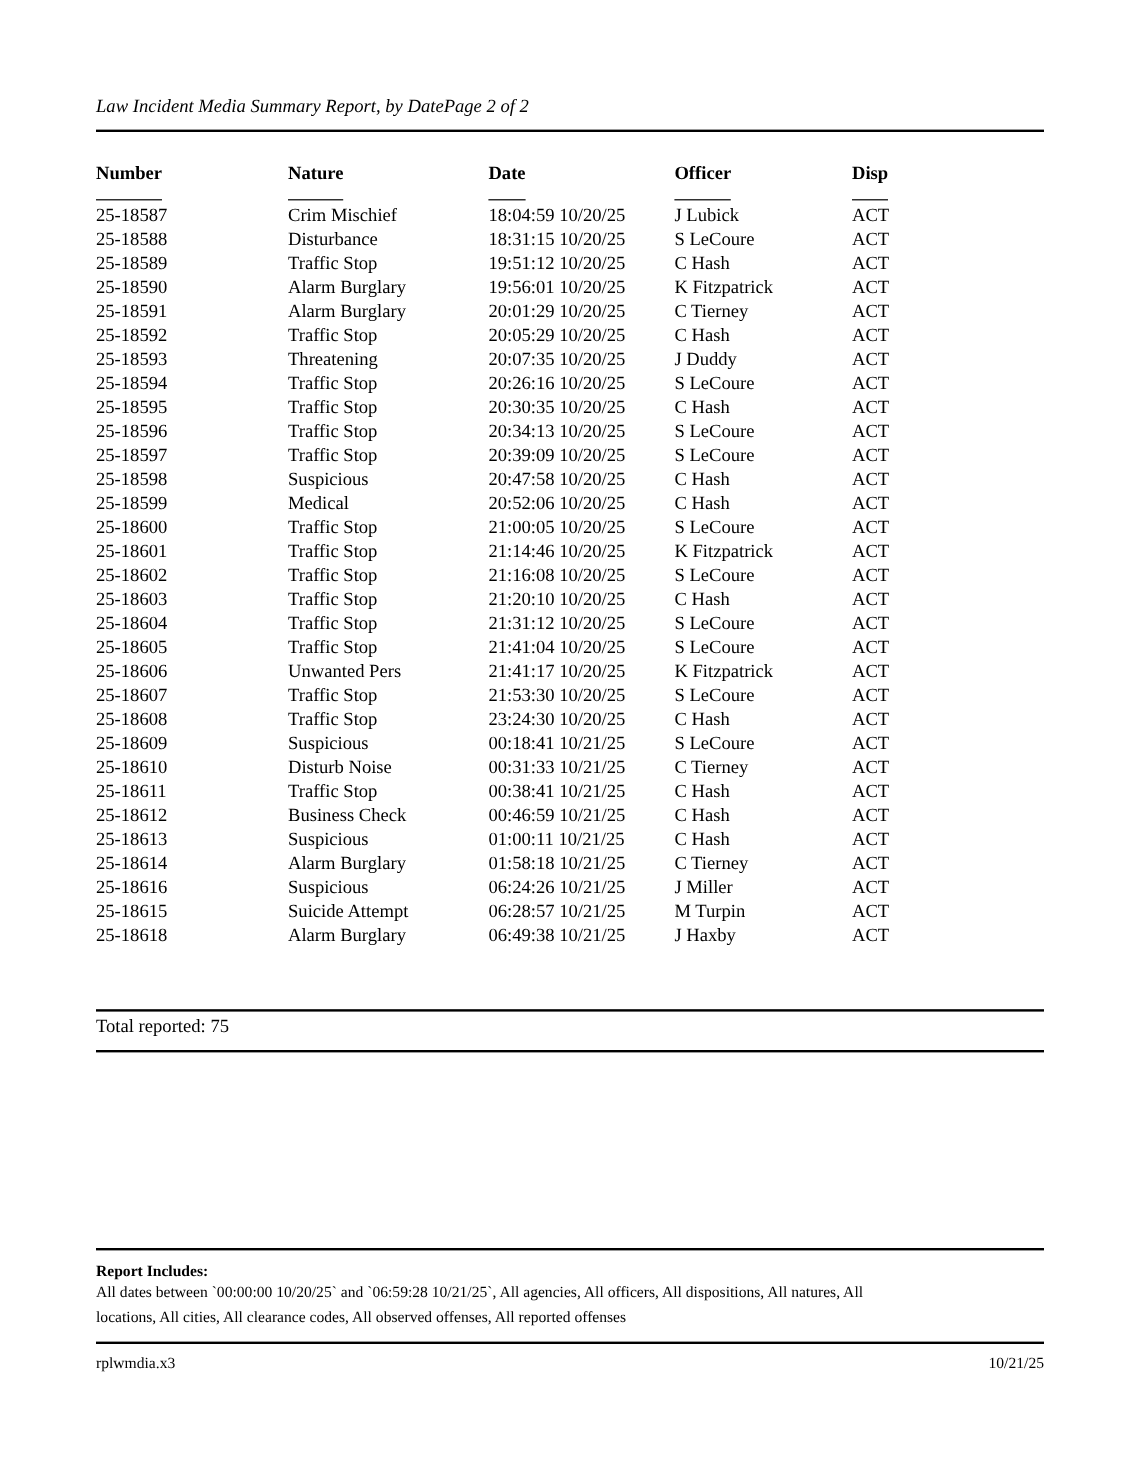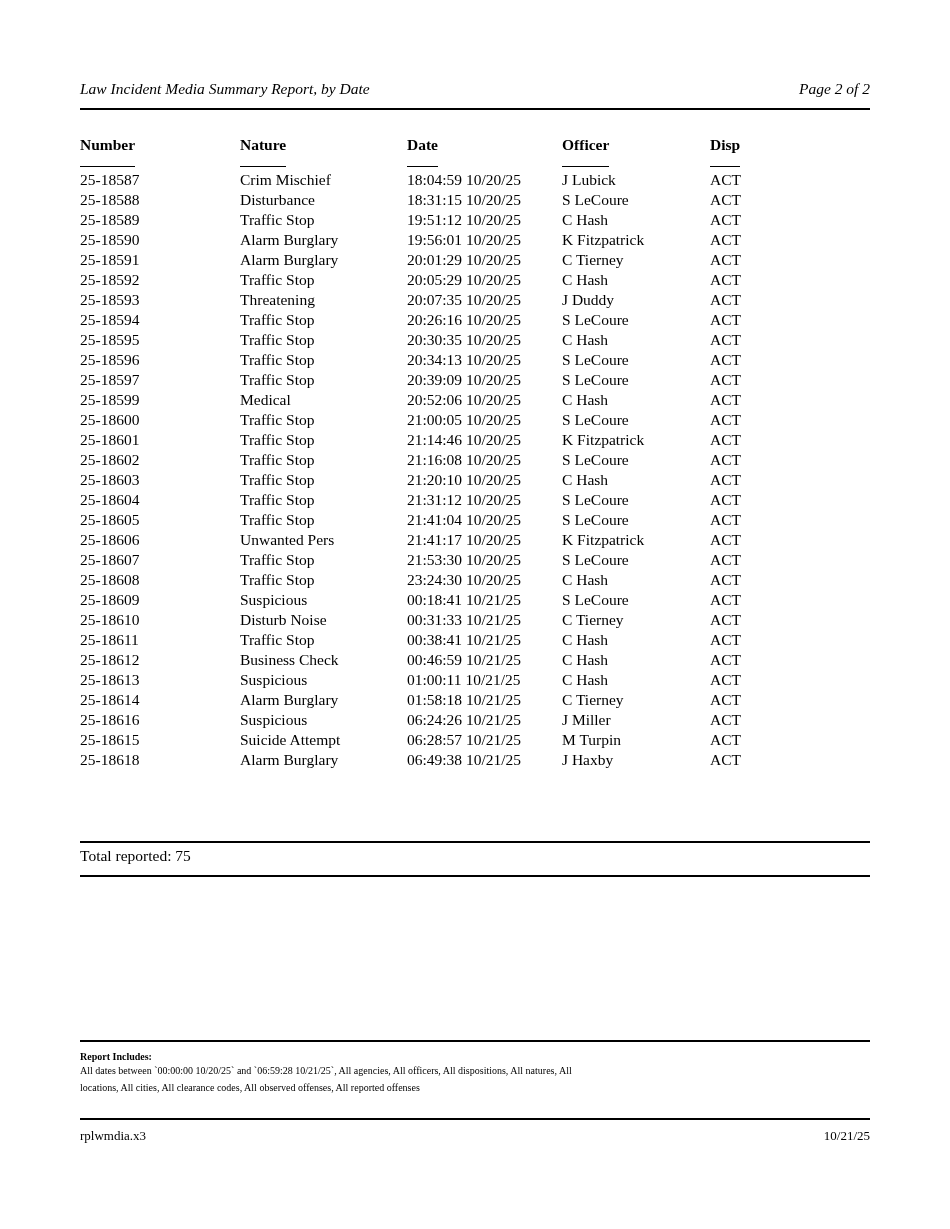--- a/index.html
+++ b/index.html
@@ -29,21 +29,21 @@
     width: 790px;
   }
 
   
   .report-header {
     position: absolute;
     top: 80px;
     left: 0;
     width: 790px;
     display: flex;
-    justify-content: space-between;
+    justify-content: flex-start;
     align-items: baseline;
     font-style: italic;
     font-size: 15.5px;
   }
   .report-header .rule {
     position: absolute;
     left: 0;
     top: 28px;
     width: 790px;
     height: 2px;
@@ -103,21 +103,21 @@
     font-size: 15.5px;
     padding: 6px 0 6px 0;
   }
 
   
   .includes-block {
     position: absolute;
     left: 0;
     top: 1040px;
     width: 790px;
-    font-size: 10px;
+    font-size: 13px;
   }
   .includes-block .rule-top {
     position: absolute;
     left: 0;
     top: 0;
     width: 790px;
     height: 2px;
     background: #000;
   }
   .includes-title {
@@ -251,20 +251,27 @@
               <td>ACT</td>
             </tr>
             <tr>
               <td>25-18597</td>
               <td>Traffic Stop</td>
               <td>20:39:09 10/20/25</td>
               <td>S LeCoure</td>
               <td>ACT</td>
             </tr>
             <tr>
+              <td>25-18598</td>
+              <td>Suspicious</td>
+              <td>20:47:58 10/20/25</td>
+              <td>C Hash</td>
+              <td>ACT</td>
+            </tr>
+            <tr>
               <td>25-18599</td>
               <td>Medical</td>
               <td>20:52:06 10/20/25</td>
               <td>C Hash</td>
               <td>ACT</td>
             </tr>
             <tr>
               <td>25-18600</td>
               <td>Traffic Stop</td>
               <td>21:00:05 10/20/25</td>

